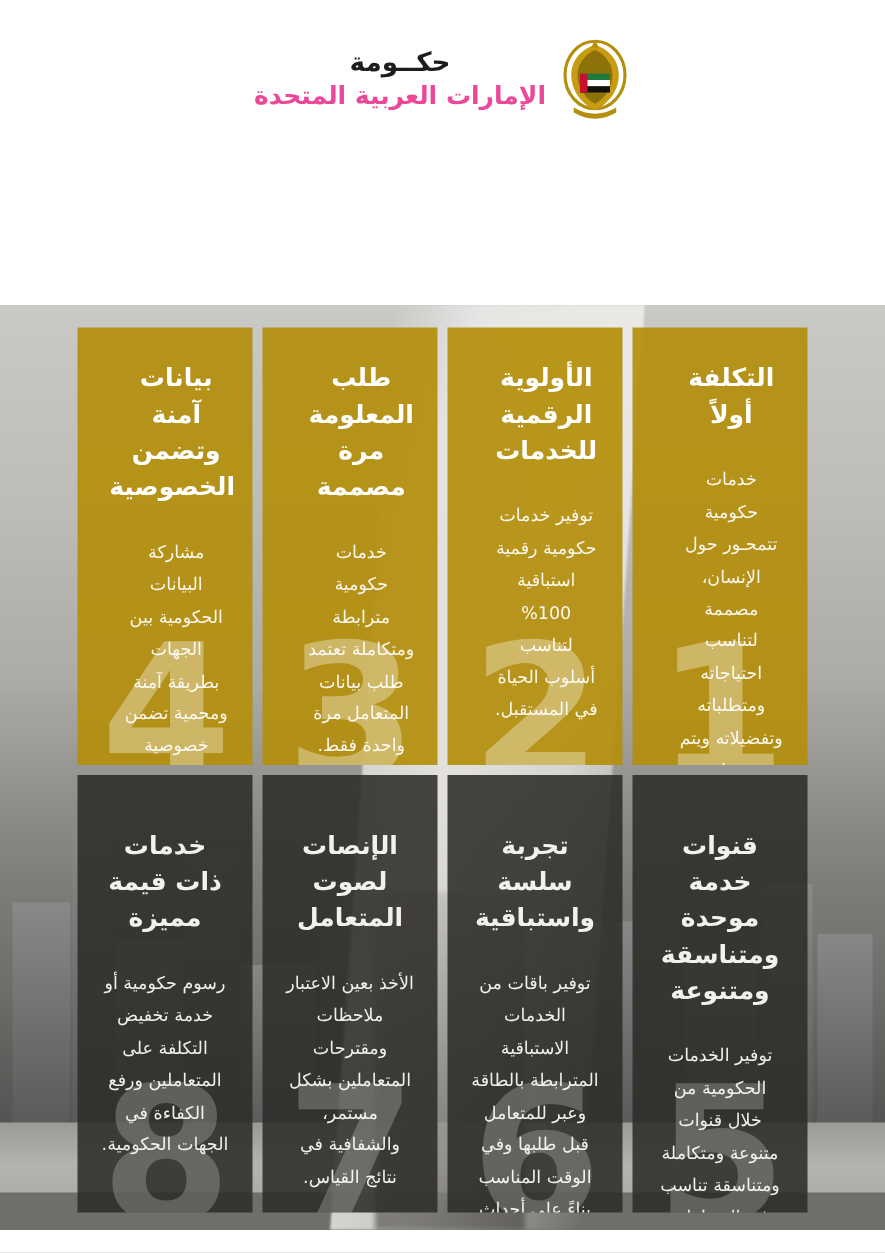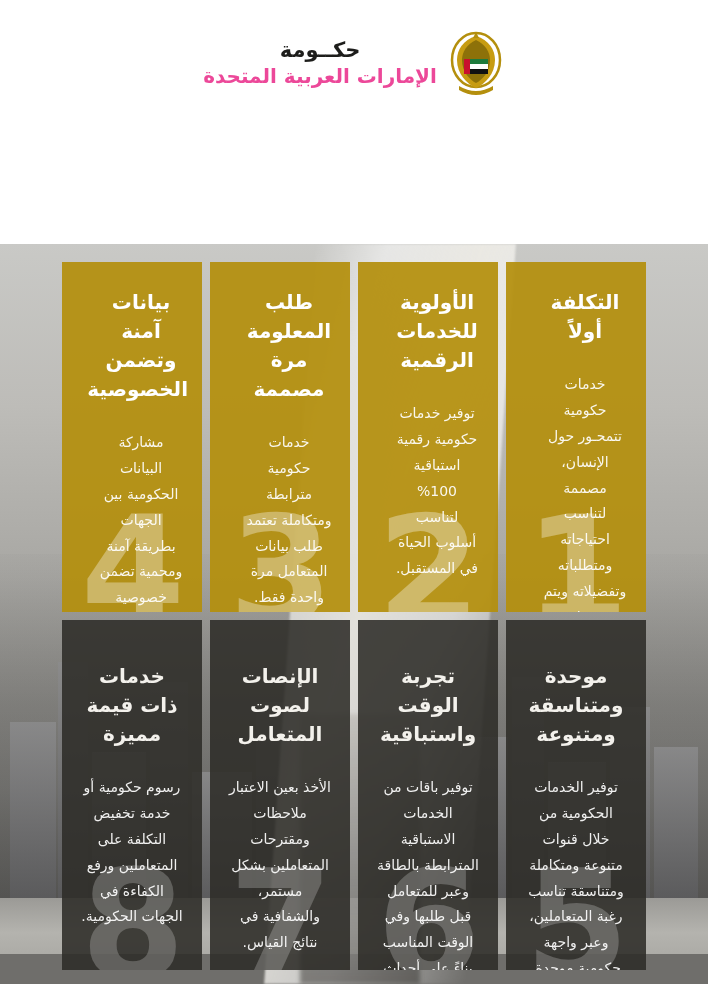--- a/index.html
+++ b/index.html
@@ -250,22 +250,22 @@
         <div>التكلفة</div>
         <div>أولاً</div>
       </div>
       <div class="card-desc">خدمات حكومية تتمحـور حول الإنسان، مصممة لتناسب احتياجاته ومتطلباته وتفضيلاته ويتم تصميمها معه.</div>
       <div class="card-num">1</div>
     </div>
 
     <div class="card gold">
       <div class="card-title">
         <div>الأولوية</div>
+        <div>الرقمية</div>
         <div>للخدمات</div>
-        <div>الرقمية</div>
       </div>
       <div class="card-desc">توفير خدمات حكومية رقمية استباقية 100% لتناسب أسلوب الحياة في المستقبل.</div>
       <div class="card-num">2</div>
     </div>
 
     <div class="card gold">
       <div class="card-title">
         <div>طلب</div>
         <div>المعلومة</div>
         <div>مرة مصممة</div>
@@ -279,31 +279,32 @@
         <div>بيانات آمنة</div>
         <div>وتضمن</div>
         <div>الخصوصية</div>
       </div>
       <div class="card-desc">مشاركة البيانات الحكومية بين الجهات بطريقة آمنة ومحمية تضمن خصوصية المتعامل.</div>
       <div class="card-num">4</div>
     </div>
 
     <div class="card dark">
       <div class="card-title">
+        <div>قنوات خدمة</div>
         <div>موحدة</div>
         <div>ومتناسقة</div>
         <div>ومتنوعة</div>
       </div>
       <div class="card-desc">توفير الخدمات الحكومية من خلال قنوات متنوعة ومتكاملة ومتناسقة تناسب رغبة المتعاملين، وعبر واجهة حكومية موحدة.</div>
       <div class="card-num">5</div>
     </div>
 
     <div class="card dark">
       <div class="card-title">
-        <div>تجربة الوقت</div>
+        <div>تجربة سلسة</div>
         <div>واستباقية</div>
       </div>
       <div class="card-desc">توفير باقات من الخدمات الاستباقية المترابطة بالطاقة وعبر للمتعامل قبل طلبها وفي الوقت المناسب بناءً على أحداث الحياة.</div>
       <div class="card-num">6</div>
     </div>
 
     <div class="card dark">
       <div class="card-title">
         <div>الإنصات</div>
         <div>لصوت</div>

